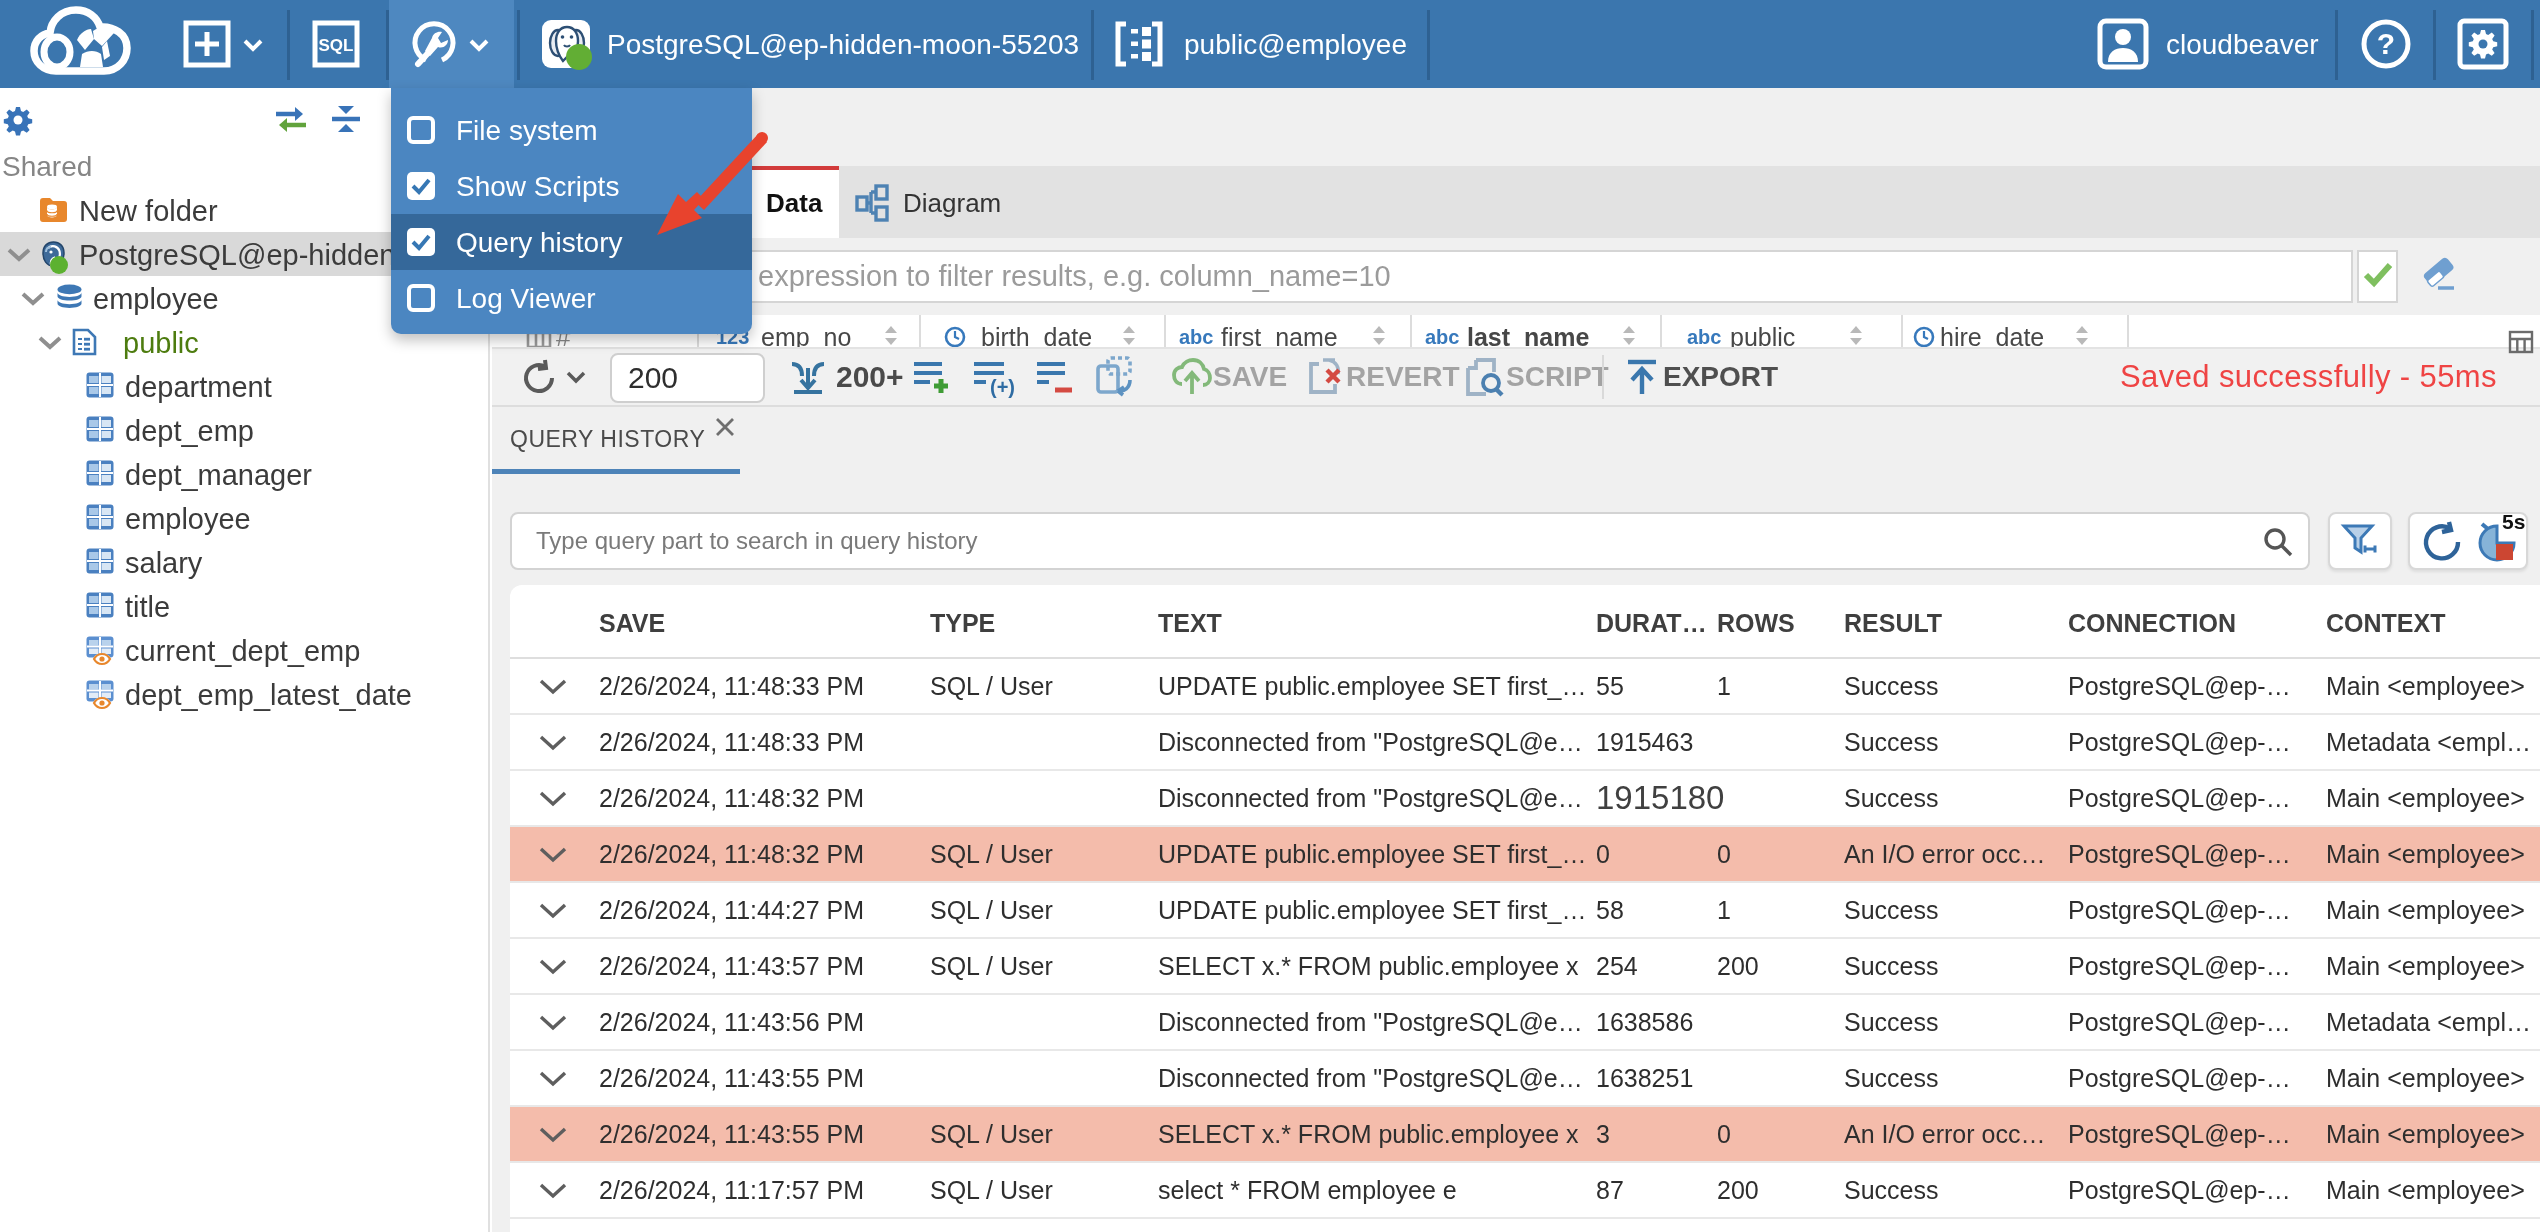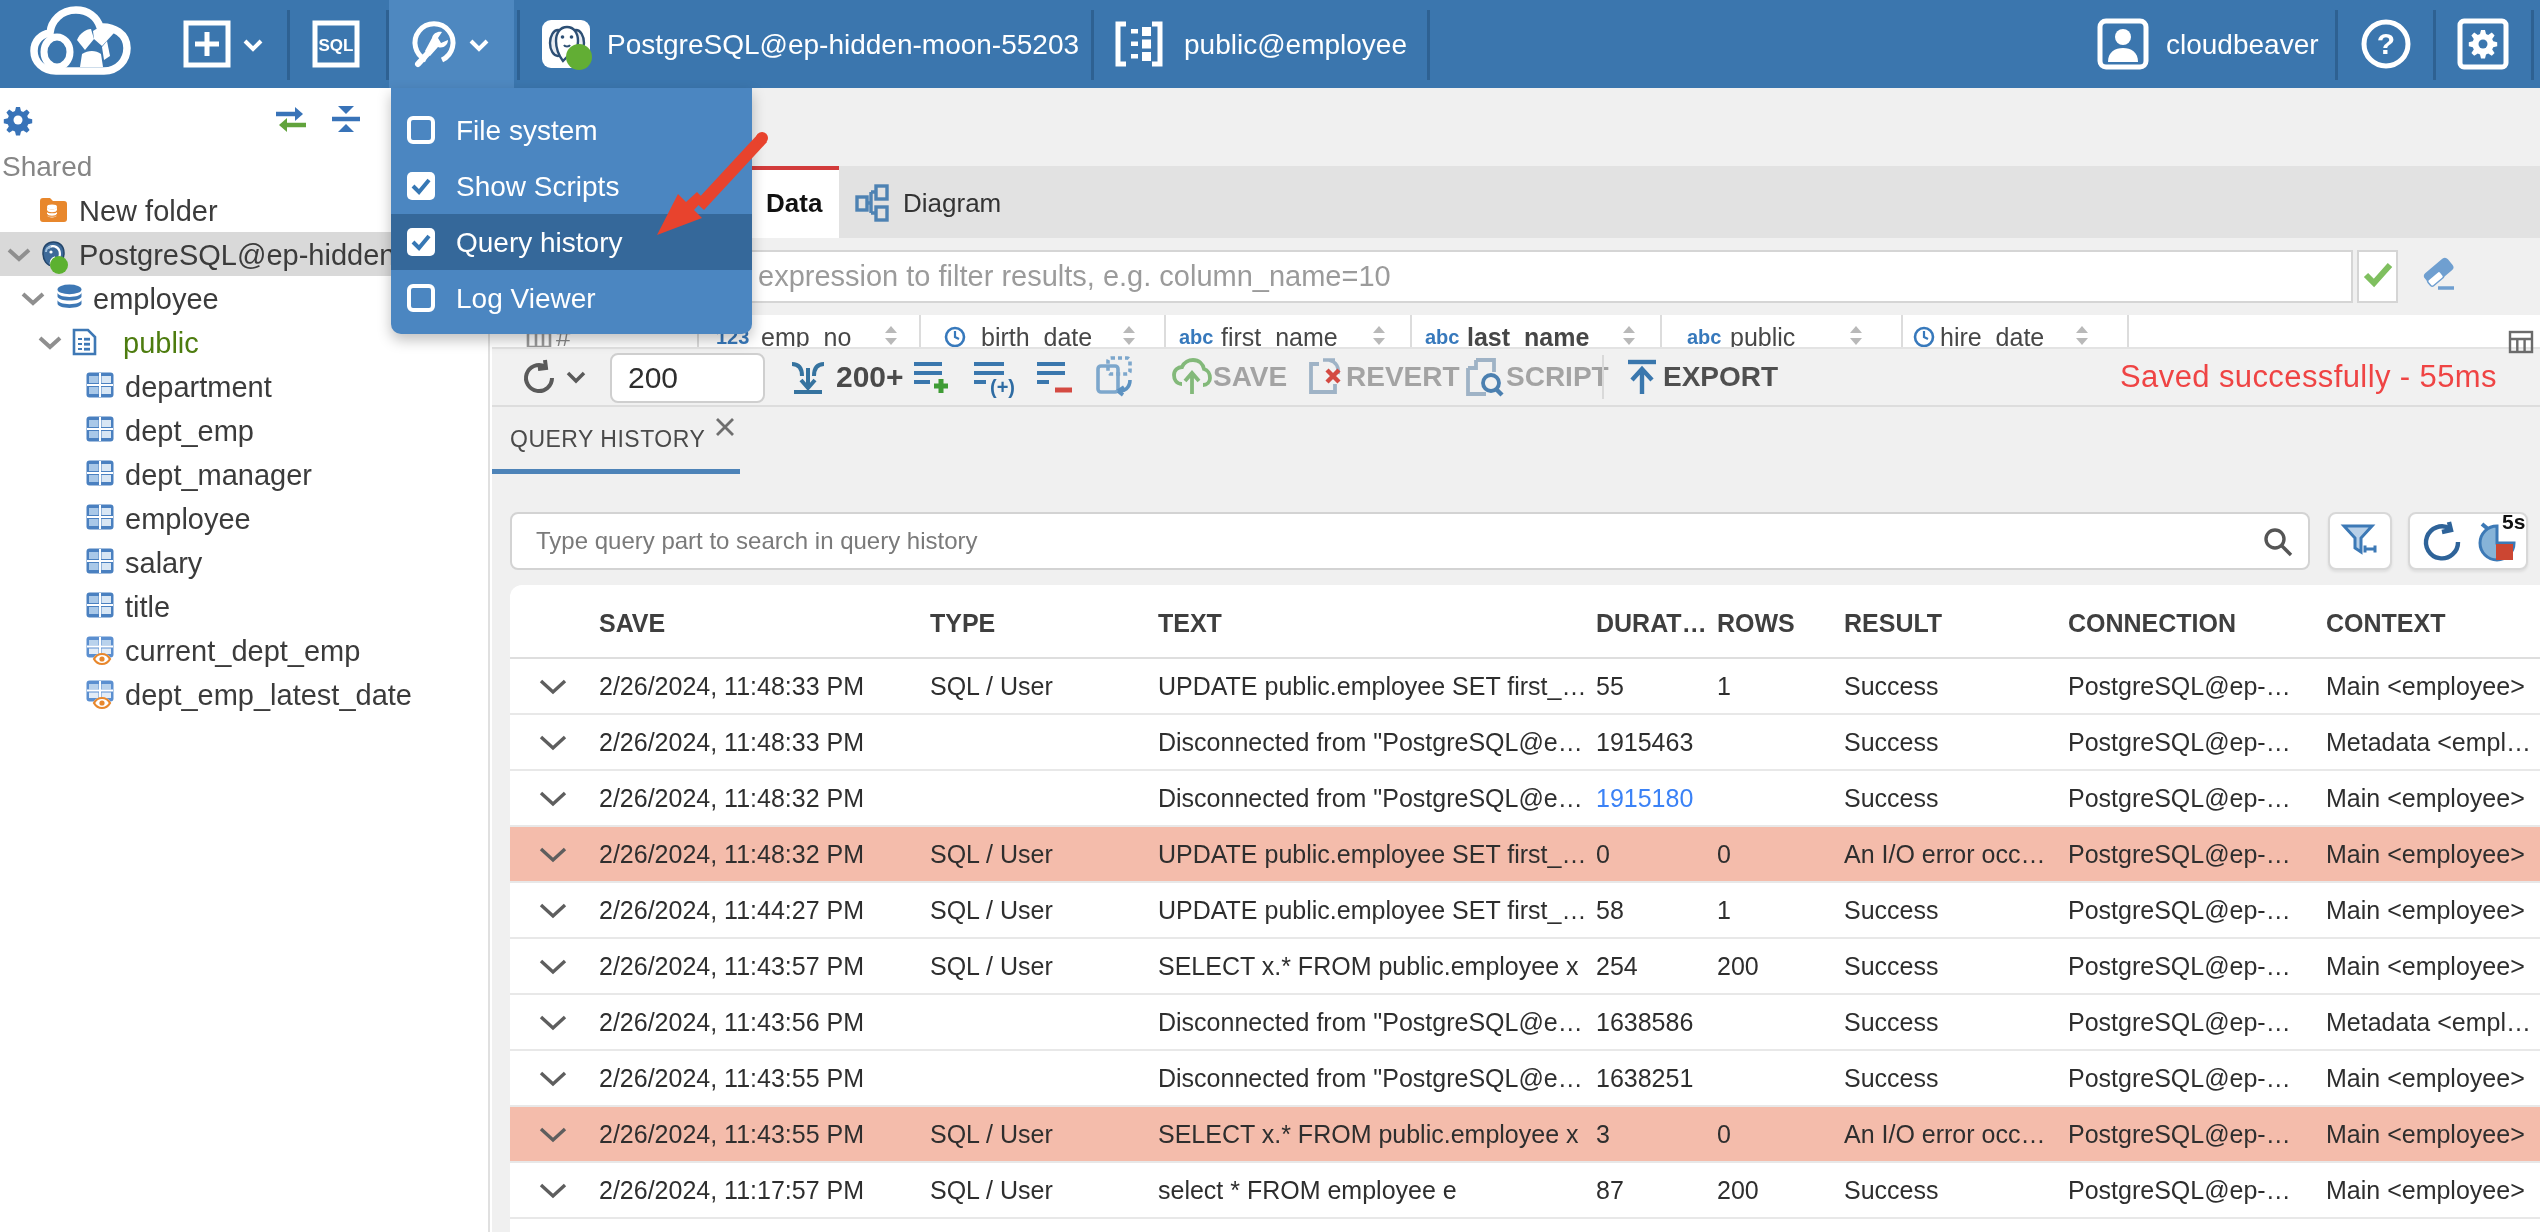--- a/index.html
+++ b/index.html
@@ -299,21 +299,21 @@
 <div class="t" style="left:1596px;top:742px;font-size:25px;color:#2e2e2e;">1915463</div>
 <div class="t" style="left:1844px;top:742px;font-size:25px;color:#2e2e2e;">Success</div>
 <div class="t" style="left:2068px;top:742px;font-size:25px;color:#2e2e2e;">PostgreSQL@ep-…</div>
 <div class="t" style="left:2326px;top:742px;font-size:25px;color:#2e2e2e;">Metadata &lt;empl…</div>
 <div class="a" style="left:510px;top:769px;width:2030px;height:2px;background:#e8e8e8;"></div>
 <svg class="a" style="left:538px;top:791px;" width="30" height="16" viewBox="0 0 30 16">
 <path d="M3 2 L15 13 L27 2" fill="none" stroke="#5e5e5e" stroke-width="3.4"></path>
   </svg>
 <div class="t" style="left:599px;top:798px;font-size:25px;color:#2e2e2e;">2/26/2024, 11:48:32 PM</div>
 <div class="t" style="left:1158px;top:798px;font-size:25px;color:#2e2e2e;">Disconnected from "PostgreSQL@e…</div>
-<div class="t" style="left:1596px;top:798px;font-size:25px;color:#3b82f6;">1915180</div>
+<div class="t" style="left:1596px;top:798px;font-size:33px;color:#404040;">1915180</div>
 <div class="t" style="left:1844px;top:798px;font-size:25px;color:#2e2e2e;">Success</div>
 <div class="t" style="left:2068px;top:798px;font-size:25px;color:#2e2e2e;">PostgreSQL@ep-…</div>
 <div class="t" style="left:2326px;top:798px;font-size:25px;color:#2e2e2e;">Main &lt;employee&gt;</div>
 <div class="a" style="left:510px;top:825px;width:2030px;height:2px;background:#e8e8e8;"></div>
 <div class="a" style="left:510px;top:827px;width:2030px;height:54px;background:#f4bcab;"></div>
 <svg class="a" style="left:538px;top:847px;" width="30" height="16" viewBox="0 0 30 16">
 <path d="M3 2 L15 13 L27 2" fill="none" stroke="#5e5e5e" stroke-width="3.4"></path>
   </svg>
 <div class="t" style="left:599px;top:854px;font-size:25px;color:#2e2e2e;">2/26/2024, 11:48:32 PM</div>
 <div class="t" style="left:930px;top:854px;font-size:25px;color:#2e2e2e;">SQL / User</div>

